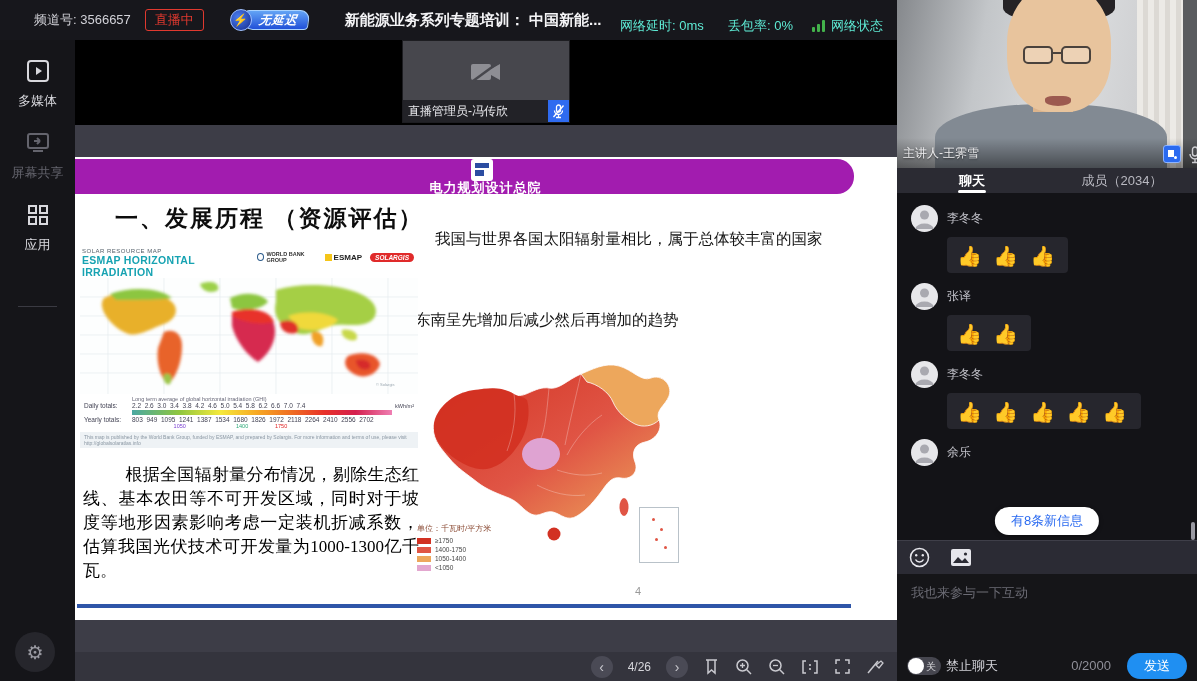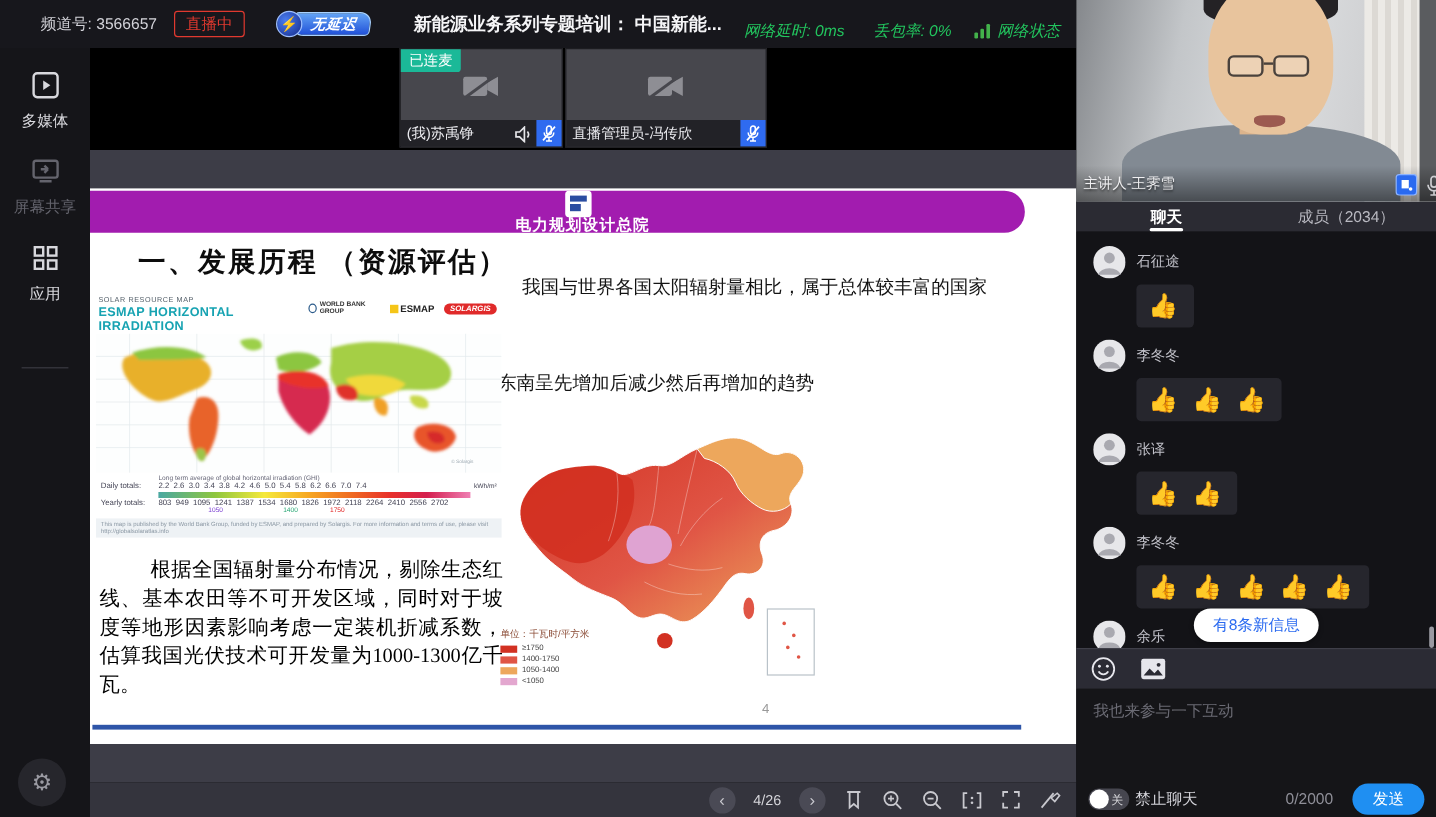--- a/index.html
+++ b/index.html
@@ -14,21 +14,21 @@
   .live-badge { margin-left:14px; border:1px solid #e0392f; color:#e0392f; font-size:13px;
     padding:1px 9px; border-radius:3px; }
   .nodelay { margin-left:26px; position:relative; height:22px; display:flex; align-items:center; }
   .nodelay .rocket { position:relative; z-index:2; width:22px; height:22px; border-radius:50%;
     background:radial-gradient(circle at 35% 35%, #4a7df0, #142a8a); color:#fff; font-size:12px;
     display:flex; align-items:center; justify-content:center; border:1px solid #9fc0ff; }
   .nodelay .pill { margin-left:-8px; height:20px; padding:0 10px 0 14px; background:linear-gradient(180deg,#63a4f5,#2050d8);
     border:1px solid #a8d2ff; border-radius:4px 10px 4px 10px; transform:skewX(-8deg);
     color:#fff; font-size:12px; font-weight:bold; font-style:italic; display:flex; align-items:center; letter-spacing:1px; }
   .stream-title { margin-left:36px; font-size:15px; font-weight:600; color:#f5f5f7; }
-  .stat { position:absolute; top:0; height:52px; display:flex; align-items:center; font-size:13px; color:#22c55e;font-style:italic; }
+  .stat { position:absolute; top:0; height:52px; display:flex; align-items:center; font-size:13px; color:#5eead4; }
   #stat-latency { left:620px; } #stat-loss { left:728px; } #stat-net { left:812px; gap:6px; }
   .bars { display:flex; align-items:flex-end; gap:2px; height:12px; }
   .bars i { display:block; width:3px; background:#43b24b; border-radius:1px; }
   .bars i:nth-child(1){height:5px}.bars i:nth-child(2){height:8px}.bars i:nth-child(3){height:12px}
 
   
   #sidebar { position:absolute; left:0; top:40px; width:75px; height:641px; background:#151519; }
   .side-item { position:absolute; width:100%; text-align:center; color:#d8d8dd; font-size:13px; cursor:pointer; }
   .side-item .ic { display:flex; justify-content:center; margin-bottom:8px; }
   .side-item.disabled { color:#64646d; }
@@ -243,46 +243,20 @@
       </span>
       <span>应用</span>
     </div>
     <div class="side-divider"></div>
     <div id="gear-btn">
       <span>⚙</span>
     </div>
   </div>
 
   <div id="video-strip">
-    <div class="tile t1">
-      <span class="badge-connected">已连麦</span>
-      <span class="cam">
-        <svg width="34" height="24" viewBox="0 0 34 24">
-            <rect x="2" y="4" width="20" height="16" rx="2" fill="#8e8e94"></rect>
-            <path d="M22 9 L31 4 V20 L22 15 Z" fill="#8e8e94"></path>
-            <line x1="4" y1="21" x2="30" y2="2" stroke="#47474d" stroke-width="2.5"></line>
-          </svg>
-      </span>
-      <div class="namebar">
-        <span>(我)苏禹铮</span>
-      </div>
-      <span class="spk">
-        <svg width="15" height="14" viewBox="0 0 15 14">
-            <path d="M1 5 h3 l4 -4 v12 l-4 -4 h-3 Z" fill="none" stroke="#e6e6ea" stroke-width="1.4"></path>
-            <path d="M10.5 4.5 a4 4 0 0 1 0 5" fill="none" stroke="#e6e6ea" stroke-width="1.4"></path>
-          </svg>
-      </span>
-      <span class="mic-box">
-        <svg width="13" height="15" viewBox="0 0 13 15">
-            <rect x="4.5" y="1" width="4" height="7" rx="2" fill="none" stroke="#fff" stroke-width="1.3"></rect>
-            <path d="M2.5 6.5 a4 4 0 0 0 8 0 M6.5 10.5 v3 M4 13.5 h5" fill="none" stroke="#fff" stroke-width="1.3"></path>
-            <line x1="1.5" y1="13" x2="11.5" y2="1.5" stroke="#fff" stroke-width="1.4"></line>
-          </svg>
-      </span>
-    </div>
     <div class="tile t2">
       <span class="cam">
         <svg width="34" height="24" viewBox="0 0 34 24">
             <rect x="2" y="4" width="20" height="16" rx="2" fill="#8e8e94"></rect>
             <path d="M22 9 L31 4 V20 L22 15 Z" fill="#8e8e94"></path>
             <line x1="4" y1="21" x2="30" y2="2" stroke="#47474d" stroke-width="2.5"></line>
           </svg>
       </span>
       <div class="namebar">
         <span>直播管理员-冯传欣</span>
@@ -531,55 +505,44 @@
     </div>
 
     <div id="chat">
       <div class="msg">
         <div class="msg-head">
           <svg width="27" height="27" viewBox="0 0 27 27">
               <circle cx="13.5" cy="13.5" r="13.5" fill="#e7e7ea"></circle>
               <circle cx="13.5" cy="10" r="4.5" fill="#a9a9b0"></circle>
               <path d="M4 24 a10 8 0 0 1 19 0 Z" fill="#a9a9b0"></path>
             </svg>
-          <span class="msg-name">石征途</span>
-        </div>
-        <div class="bubble">👍</div>
+          <span class="msg-name">李冬冬</span>
+        </div>
+        <div class="bubble">👍 👍 👍</div>
+      </div>
+      <div class="msg">
+        <div class="msg-head">
+          <svg width="27" height="27" viewBox="0 0 27 27">
+              <circle cx="13.5" cy="13.5" r="13.5" fill="#e7e7ea"></circle>
+              <circle cx="13.5" cy="10" r="4.5" fill="#a9a9b0"></circle>
+              <path d="M4 24 a10 8 0 0 1 19 0 Z" fill="#a9a9b0"></path>
+            </svg>
+          <span class="msg-name">张译</span>
+        </div>
+        <div class="bubble">👍 👍</div>
       </div>
       <div class="msg">
         <div class="msg-head">
           <svg width="27" height="27" viewBox="0 0 27 27">
               <circle cx="13.5" cy="13.5" r="13.5" fill="#e7e7ea"></circle>
               <circle cx="13.5" cy="10" r="4.5" fill="#a9a9b0"></circle>
               <path d="M4 24 a10 8 0 0 1 19 0 Z" fill="#a9a9b0"></path>
             </svg>
           <span class="msg-name">李冬冬</span>
         </div>
-        <div class="bubble">👍 👍 👍</div>
-      </div>
-      <div class="msg">
-        <div class="msg-head">
-          <svg width="27" height="27" viewBox="0 0 27 27">
-              <circle cx="13.5" cy="13.5" r="13.5" fill="#e7e7ea"></circle>
-              <circle cx="13.5" cy="10" r="4.5" fill="#a9a9b0"></circle>
-              <path d="M4 24 a10 8 0 0 1 19 0 Z" fill="#a9a9b0"></path>
-            </svg>
-          <span class="msg-name">张译</span>
-        </div>
-        <div class="bubble">👍 👍</div>
-      </div>
-      <div class="msg">
-        <div class="msg-head">
-          <svg width="27" height="27" viewBox="0 0 27 27">
-              <circle cx="13.5" cy="13.5" r="13.5" fill="#e7e7ea"></circle>
-              <circle cx="13.5" cy="10" r="4.5" fill="#a9a9b0"></circle>
-              <path d="M4 24 a10 8 0 0 1 19 0 Z" fill="#a9a9b0"></path>
-            </svg>
-          <span class="msg-name">李冬冬</span>
-        </div>
         <div class="bubble">👍 👍 👍 👍 👍</div>
       </div>
       <div class="msg">
         <div class="msg-head">
           <svg width="27" height="27" viewBox="0 0 27 27">
               <circle cx="13.5" cy="13.5" r="13.5" fill="#e7e7ea"></circle>
               <circle cx="13.5" cy="10" r="4.5" fill="#a9a9b0"></circle>
               <path d="M4 24 a10 8 0 0 1 19 0 Z" fill="#a9a9b0"></path>
             </svg>
           <span class="msg-name">余乐</span>

